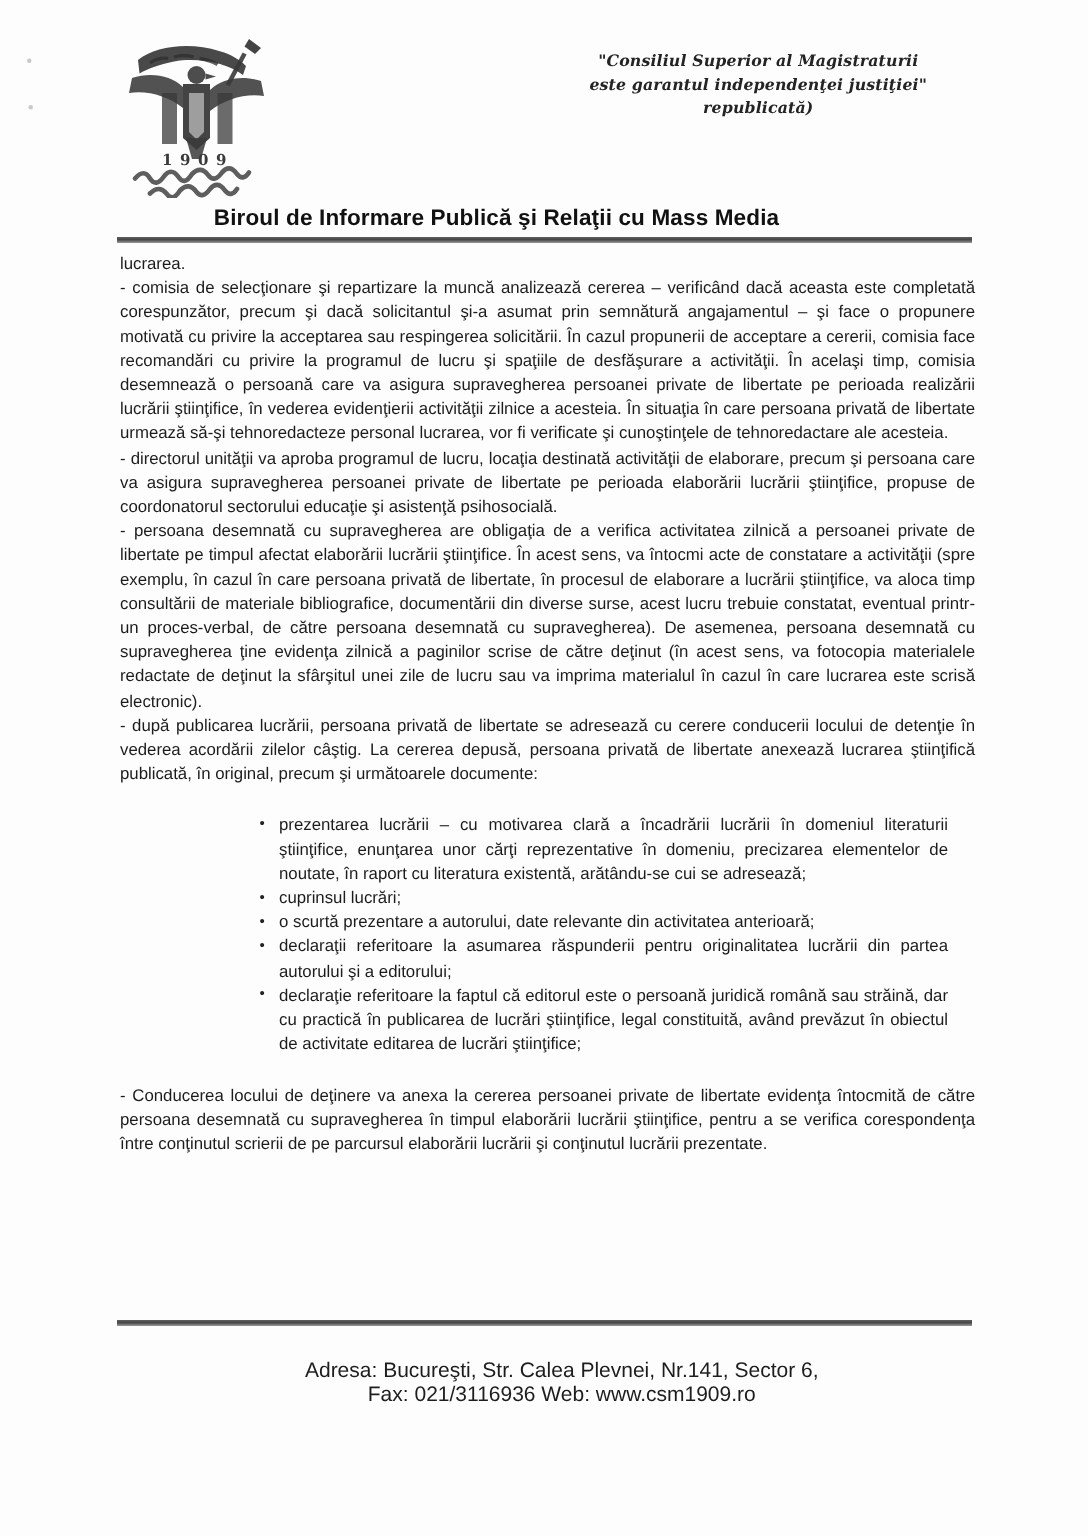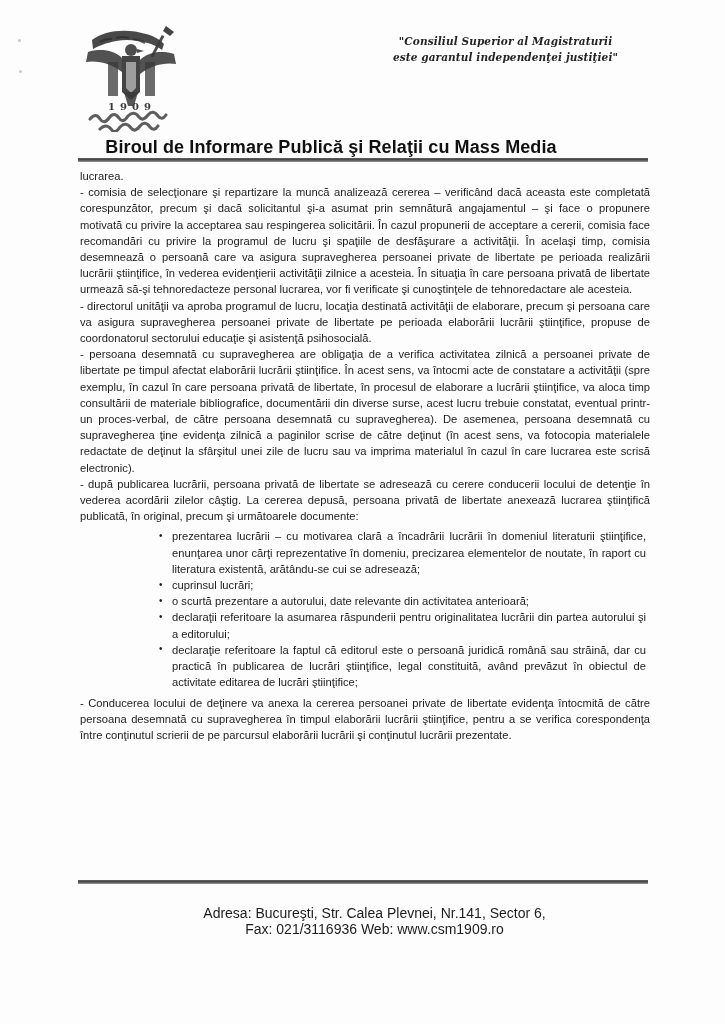--- a/index.html
+++ b/index.html
@@ -56,21 +56,21 @@
   }
 
   .office-title {
     position: absolute;
     top: 137px;
     left: 0;
     width: 662px;
     text-align: center;
     font-family: "Liberation Sans", sans-serif;
     font-weight: bold;
-    font-size: 18px;
+    font-size: 15px;
     color: #111111;
     letter-spacing: 0.1px;
   }
 
   .rule {
     position: absolute;
     left: 78px;
     width: 570px;
     height: 4px;
     background: linear-gradient(180deg, #4a4a4a 0%, #2d2d2d 45%, #8f8f8f 100%);
@@ -92,21 +92,21 @@
   }
 
   .para {
     margin: 0 0 0 2px;
     text-align: justify;
     text-justify: inter-word;
   }
 
   ul.doclist {
     list-style: none;
-    margin: 4px;
+    margin: 18px;
     padding: 0;
   }
   ul.doclist > li {
     position: relative;
     margin: 0 0 0 77px;
     padding-left: 13px;
     text-align: justify;
     line-height: 16.2px;
   }
   ul.doclist > li::before {
@@ -180,20 +180,21 @@
         <g stroke="#3b3b3b" fill="none" stroke-linecap="round">
           <path d="M20 97 q6 -7 10 0 q4 6 9 -1 q5 -7 10 0 q4 6 9 -2 q6 -6 11 1 q4 5 9 -2 q5 -6 10 1 q4 5 8 -1" stroke-width="3.1" opacity="0.82"></path>
           <path d="M30 107 q6 -6 11 0 q4 6 9 -2 q6 -6 11 1 q4 5 9 -2 q5 -6 10 1 q4 5 8 -1" stroke-width="3.1" opacity="0.82"></path>
         </g>
       </svg>
     </div>
 
     <div class="motto">
       <div>"Consiliul Superior al Magistraturii</div>
       <div>este garantul independenţei justiţiei"</div>
+      <div>republicată)</div>
     </div>
   </div>
 
   <div class="office-title">Biroul de Informare Publică şi Relaţii cu Mass Media</div>
 
   <div class="rule rule-top"></div>
 
   <div class="content">
 
     <p class="para">lucrarea.</p>

